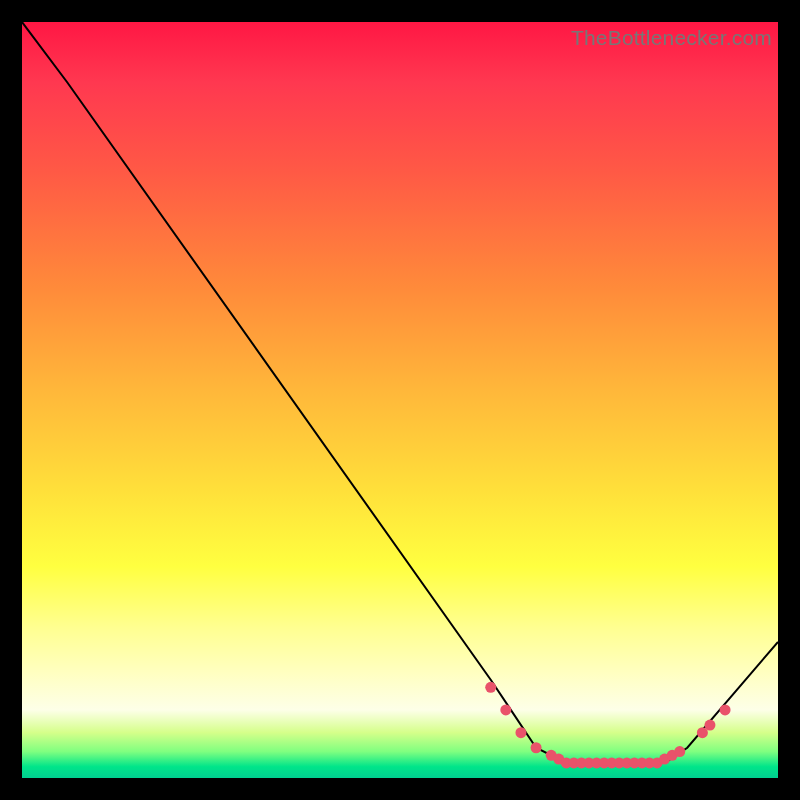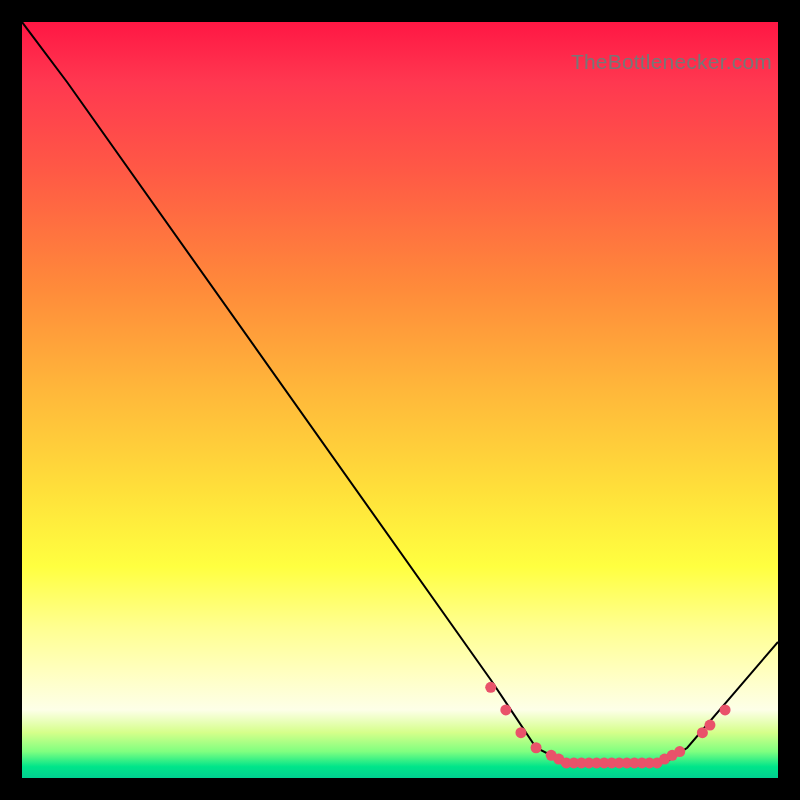--- a/index.html
+++ b/index.html
@@ -48,21 +48,20 @@
     );
   }
   .watermark {
     position: absolute;
     top: 4px;
     right: 6px;
     color: #777;
     font-size: 21px;
     font-weight: normal;
     letter-spacing: 0.2px;
-    margin-top: 24px;
   }
   svg.curve {
     position: absolute;
     left: 0;
     top: 0;
     width: 100%;
     height: 100%;
   }
 </style>
 </head>

